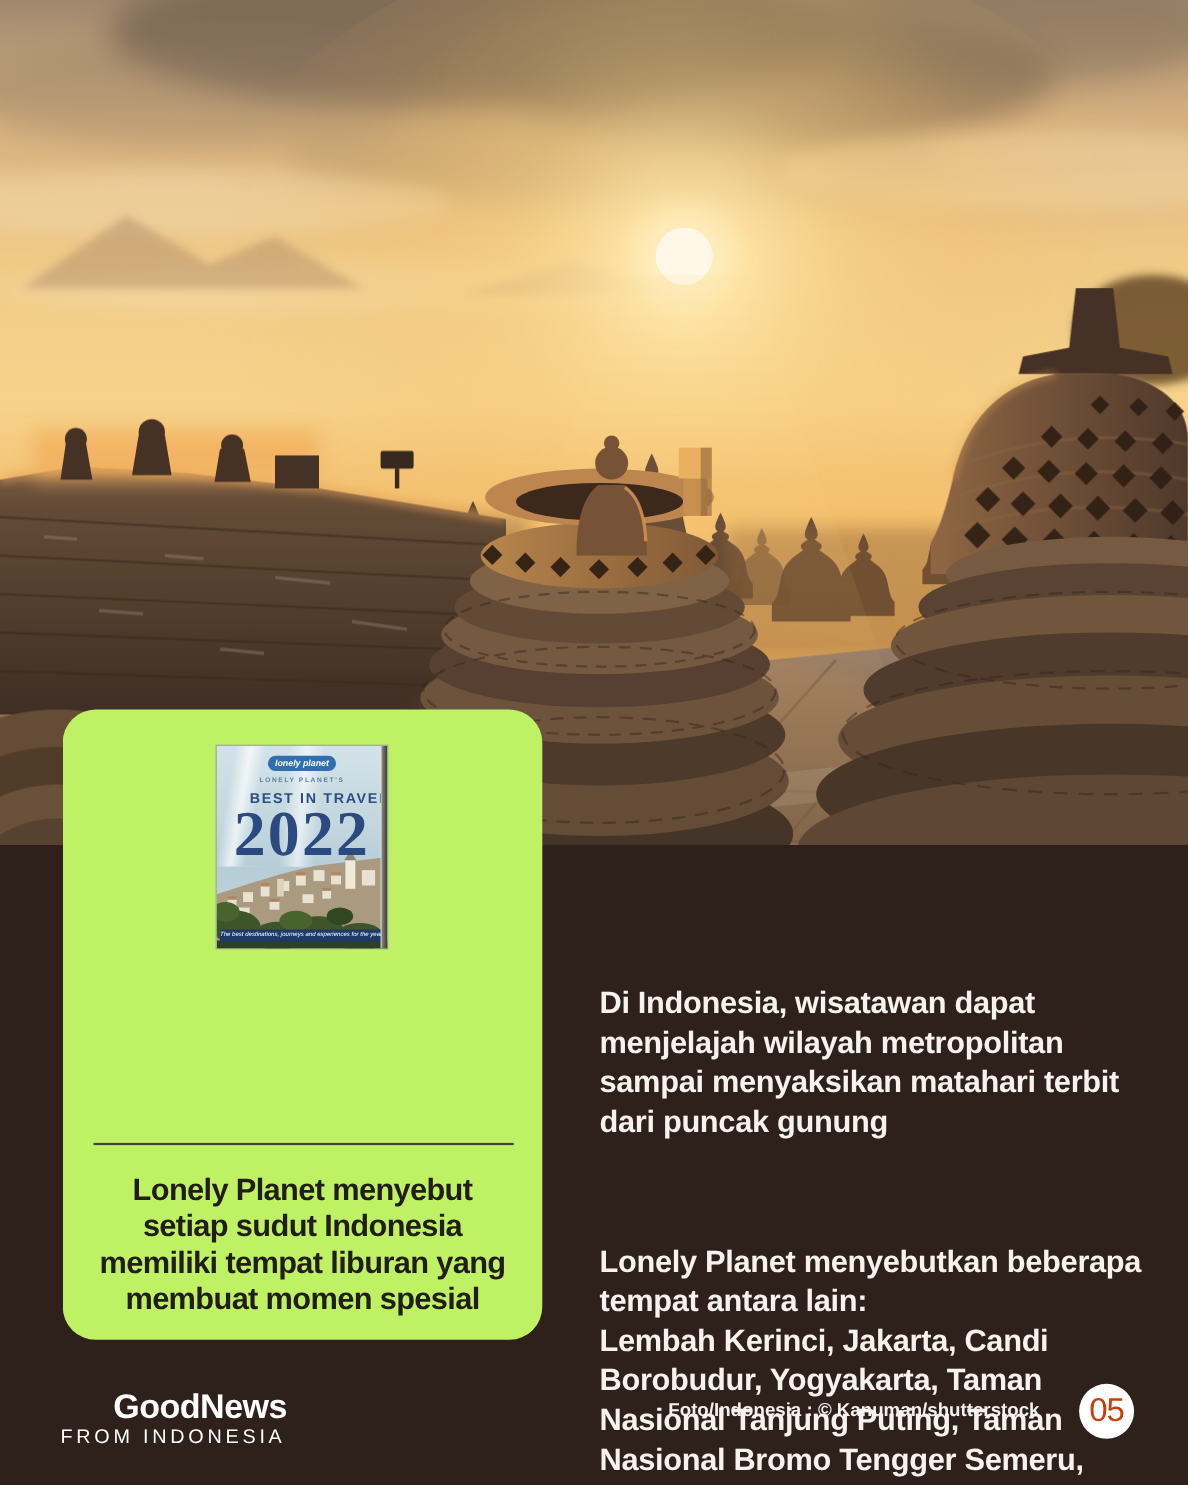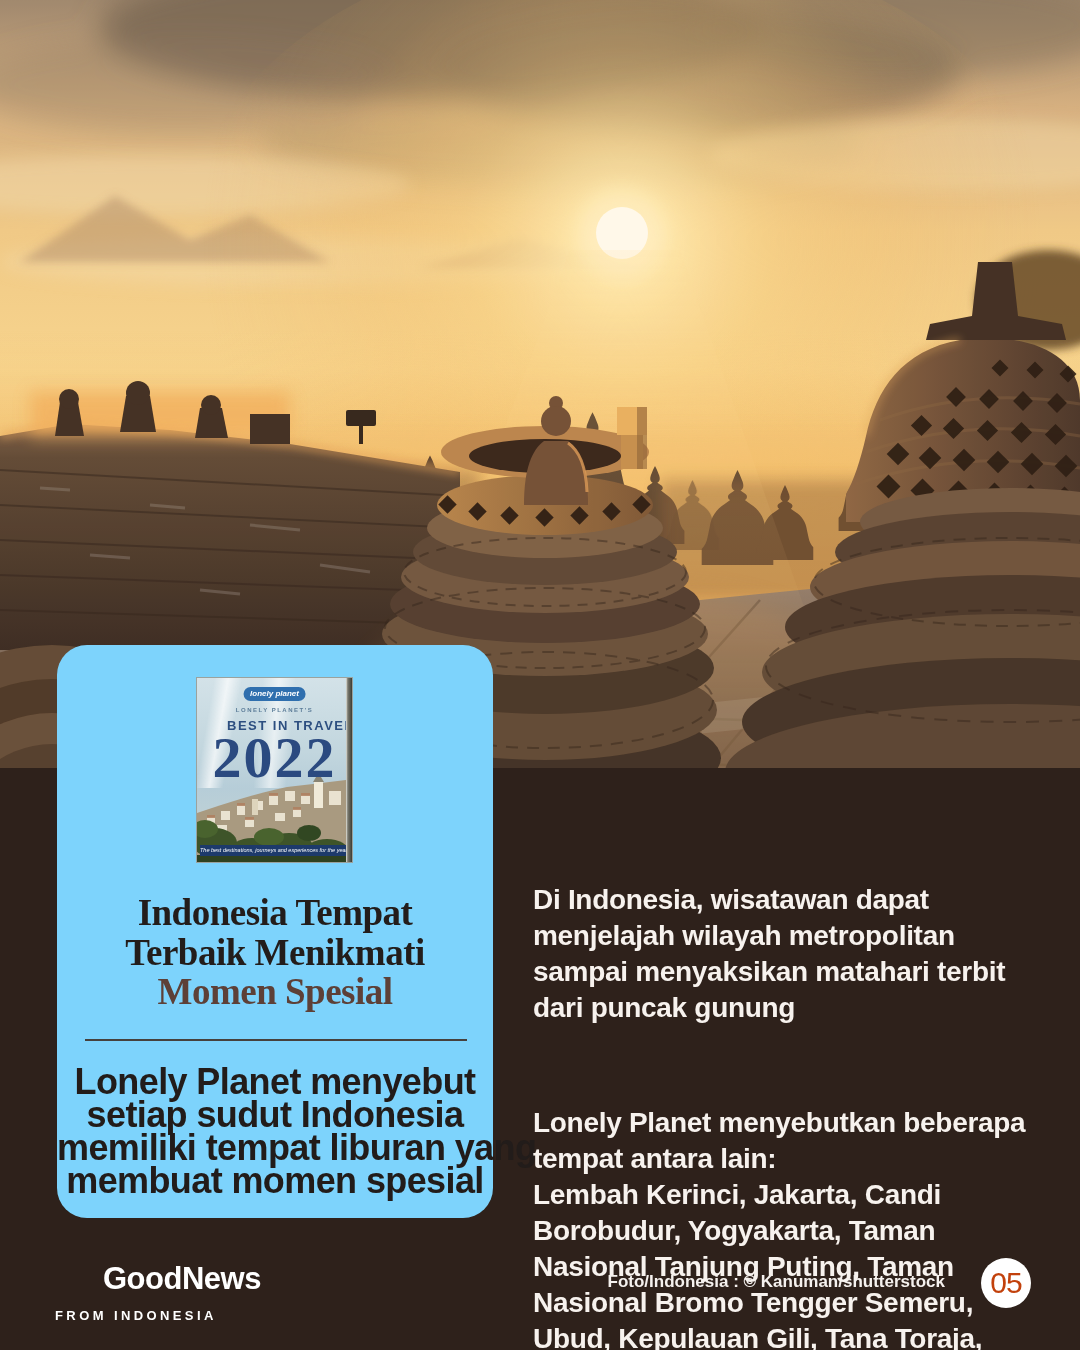--- a/index.html
+++ b/index.html
@@ -6,21 +6,21 @@
   body{
     width:1080px;height:1350px;position:relative;overflow:hidden;
     background:#2e211b;
     font-family:"Liberation Sans", sans-serif;
   }
   
   .photo{position:absolute;left:0;top:0;width:1080px;height:768px;}
   
   .card{
     position:absolute;left:57px;top:645px;width:436px;height:573px;
-    background:#7dd3fc;border-radius:30px;
+    background:#bef264;border-radius:30px;
   }
   .book{
     position:absolute;left:139px;top:32px;width:157px;height:186px;
     background:linear-gradient(180deg,#d3e2e8 0%,#c2d6de 40%,#b6cdd8 60%,#c8d5d2 100%);
     border:1px solid #9aa29e;box-sizing:border-box;overflow:hidden;
   }
   .book-sky-streaks{position:absolute;left:0;top:0;width:100%;height:60%;
     background:
       linear-gradient(100deg, rgba(255,255,255,0) 10%, rgba(255,255,255,.7) 18%, rgba(255,255,255,0) 26%),
       linear-gradient(95deg, rgba(255,255,255,0) 40%, rgba(255,255,255,.6) 50%, rgba(255,255,255,0) 60%);
@@ -62,35 +62,35 @@
     font-size:37px;line-height:39.5px;letter-spacing:-0.5px;color:#231d1b;
     white-space:pre;
   }
   .card-title .accent{display:block;color:#5d4037;}
   .divider{
     position:absolute;left:28px;top:394px;width:382px;height:0;
     border-top:2px solid #46413d;
   }
   .card-body{
     position:absolute;left:0;top:420px;width:100%;text-align:center;
-    font-size:36px;line-height:33px;font-weight:bold;color:#221c1a;
+    font-size:28px;line-height:33px;font-weight:bold;color:#221c1a;
     letter-spacing:-0.6px;white-space:pre;
   }
   
   .right-col{
     position:absolute;left:533px;top:810px;width:520px;
     color:#f7f2ee;font-weight:bold;font-size:28px;line-height:36px;
     letter-spacing:-0.3px;white-space:pre;
   }
-  .right-col p{margin:0;}
+  .right-col p{margin:12px;}
   .right-col p + p{margin-top:7px;}
   
   .brand{position:absolute;left:55px;top:1263px;color:#ffffff;}
   .brand-name{font-size:31px;font-weight:bold;line-height:31px;letter-spacing:-0.5px;margin-left:48px;}
-  .brand-sub{font-size:13px;font-weight:bold;letter-spacing:3.4px;margin-top:14px;}
+  .brand-sub{font-size:18px;font-weight:normal;letter-spacing:3.4px;margin-top:2px;}
   .credit{
     position:absolute;right:135px;top:1272px;
     color:#f5f1ee;font-size:17px;font-weight:bold;letter-spacing:0;
     white-space:nowrap;
   }
   .page-badge{
     position:absolute;left:981px;top:1258px;width:50px;height:50px;border-radius:50%;
     background:#ffffff;display:flex;align-items:center;justify-content:center;
   }
   .page-num{color:#c2410c;font-size:30px;font-weight:normal;letter-spacing:-1px;}
@@ -429,22 +429,20 @@
         <ellipse cx="8" cy="56" rx="13" ry="9" fill="#49632e"></ellipse>
         <ellipse cx="72" cy="64" rx="15" ry="9" fill="#49632e"></ellipse>
         <ellipse cx="112" cy="60" rx="12" ry="8" fill="#314722"></ellipse>
       </g>
       <rect x="0" y="82" width="157" height="9" fill="#2e4120"></rect>
     </svg>
     <div class="book-strip">The best destinations, journeys and experiences for the year ahead</div>
     <div class="book-spine"></div>
   </div>
 
-  <div class="card-title"><span>Indonesia Tempat</span>
-<span>Terbaik Menikmati</span><span class="accent">Momen Spesial</span></div>
 
   <div class="divider"></div>
 
   <div class="card-body">Lonely Planet menyebut
 setiap sudut Indonesia
 memiliki tempat liburan yang
 membuat momen spesial</div>
 </div>
 
 <div class="right-col">

